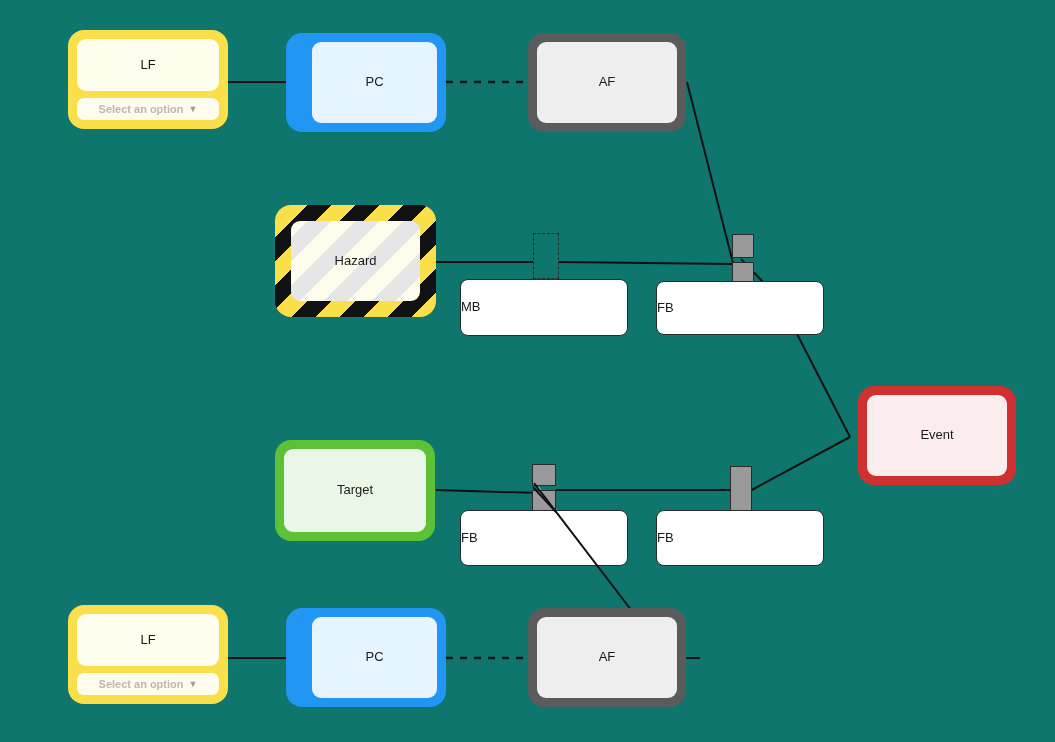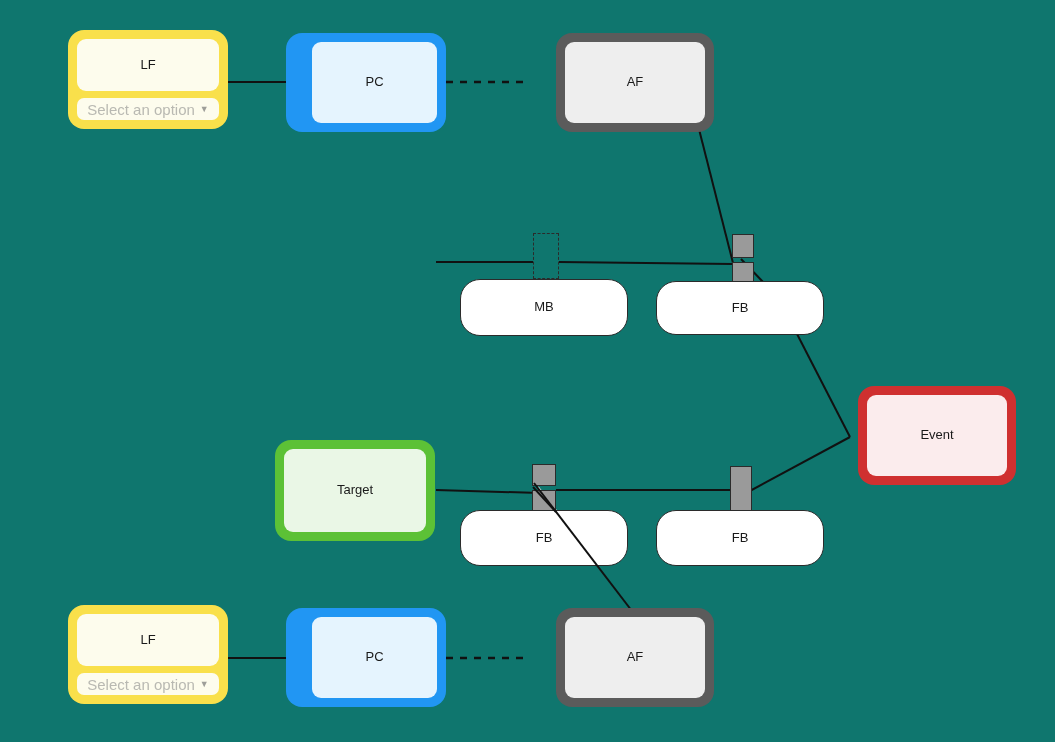--- a/index.html
+++ b/index.html
@@ -60,36 +60,37 @@
     margin-top: 7px;
     height: 22px;
     border-radius: 7px;
     background: #fdfced;
     display: flex;
     align-items: center;
     justify-content: center;
     gap: 5px;
   }
   .dropdown-text {
-    font-size: 15px;
+    font-size: 11px;
     color: #b9b9b2;
     white-space: nowrap;
+    font-weight: bold;
   }
   .caret {
     font-size: 9px;
     color: #9e9e99;
     line-height: 1;
   }
 
   
   .n-pc { background: #2196f3; }
   .n-pc .inner { background: #e5f4fe; margin-left: 17px; }
 
   
-  .n-af { background: #5b5b5b; margin-left: 28px; }
+  .n-af { background: #5b5b5b; }
   .n-af .inner { background: #eeeeee; }
 
   
   .n-target { background: #5cc136; }
   .n-target .inner { background: #eaf7e6; }
 
   
   .n-event { background: #cf3030; margin-left: 8px; }
   .n-event .inner { background: #fbeced; }
 
@@ -119,24 +120,23 @@
         -45deg,
         #fdfced 0px, #fdfced 17px,
         #e6e6e6 17px, #e6e6e6 34px
       );
   }
 
   
   .plain {
     background: #ffffff;
     border: 1px solid #2b2b2b;
-    border-radius: 20px;
-    display: flex;
-    align-items: center;
-    justify-content: center;
+    border-radius: 8px;
+    display: flex;
+    align-items: center;
   }
 
   
   .dashed-slot {
     position: absolute;
     background: transparent;
     border: 1.5px dashed #2b2b2b;
     box-sizing: border-box;
   }
 
@@ -218,20 +218,25 @@
       <span class="node-label">PC</span>
     </div>
   </div>
 
   <div class="node framed n-af" style="left:528px; top:33px; width:158px; height:99px;">
     <div class="inner">
       <span class="node-label">AF</span>
     </div>
   </div>
 
+  <div class="node n-hazard" style="left:275px; top:205px; width:161px; height:112px;">
+    <div class="inner">
+      <span class="node-label">Hazard</span>
+    </div>
+  </div>
 
   <div class="dashed-slot" style="left:533px; top:233px; width:26px; height:46px;"></div>
 
   <div class="node plain" style="left:460px; top:279px; width:168px; height:57px;">
     <span class="node-label">MB</span>
   </div>
 
   <div class="tab" style="left:732px; top:234px; width:22px; height:24px;"></div>
   <div class="tab" style="left:732px; top:262px; width:22px; height:21px;"></div>
 

